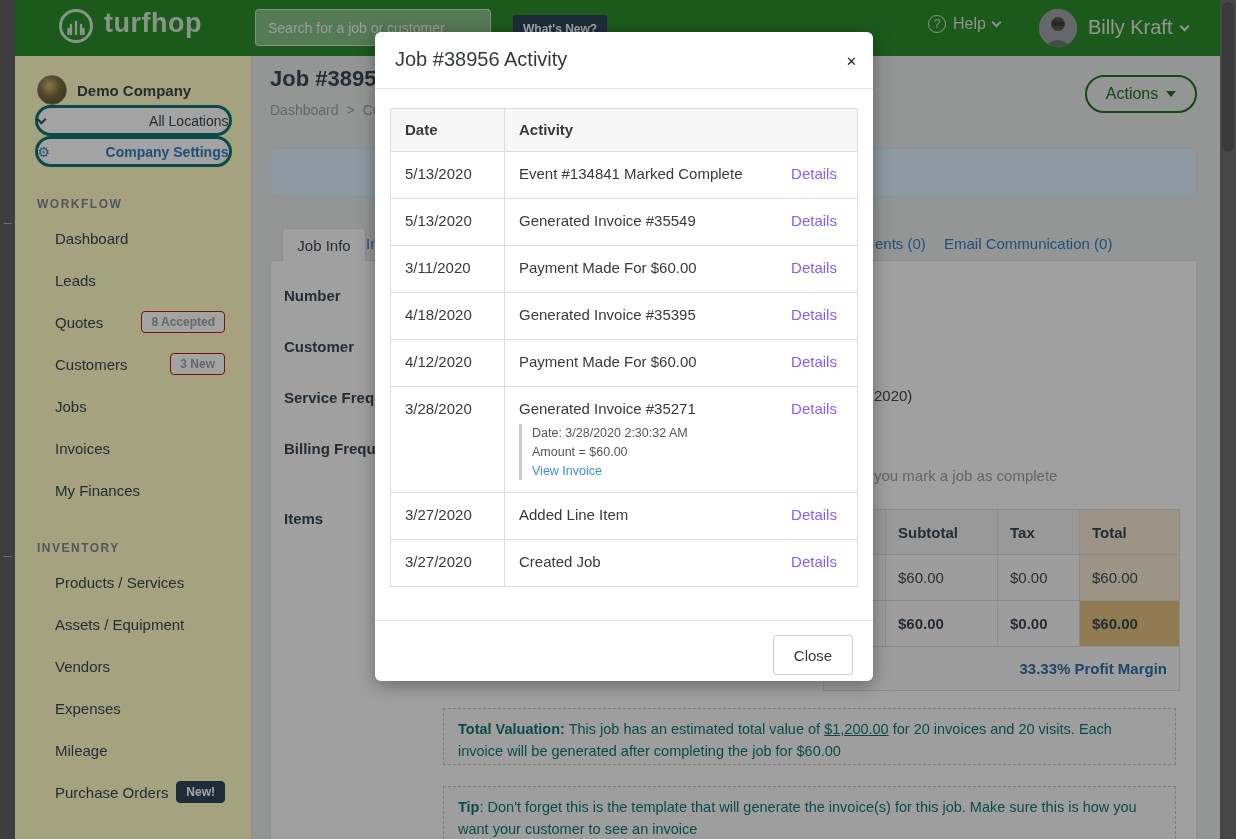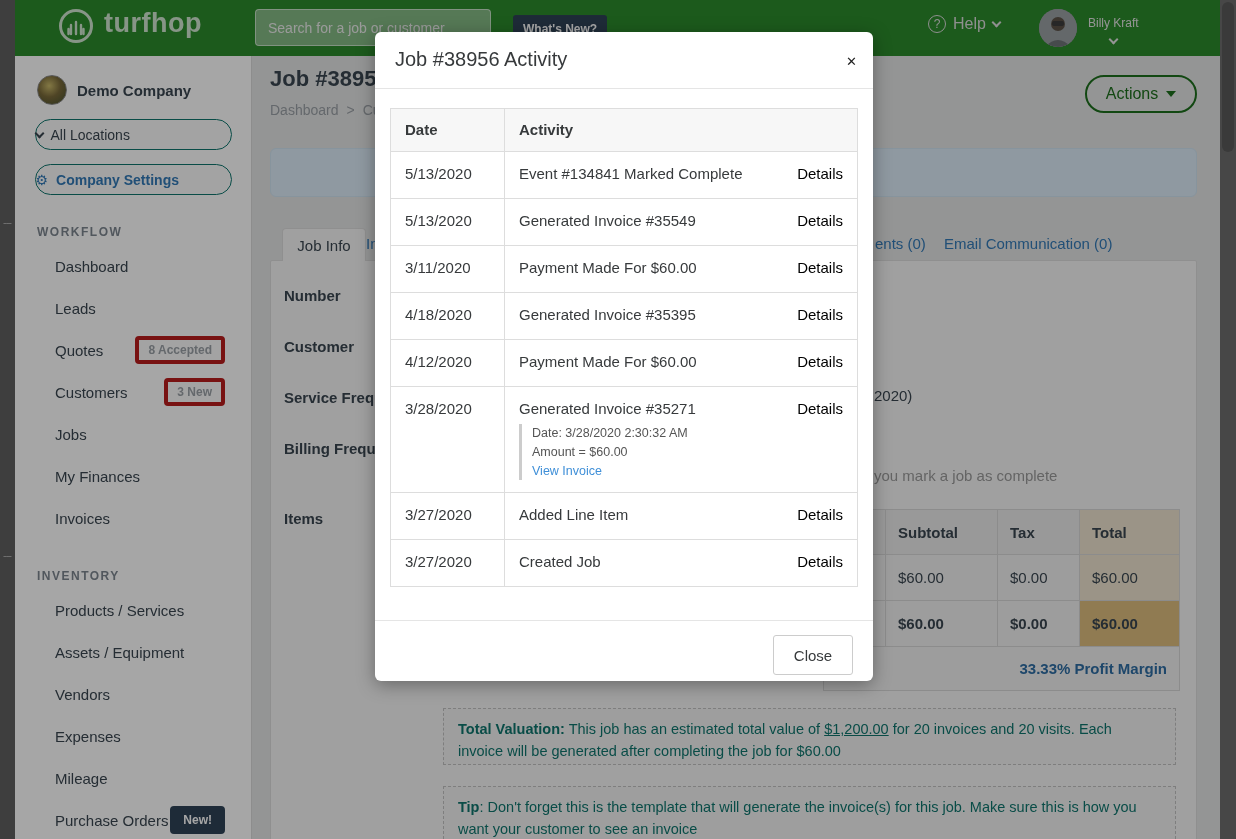--- a/index.html
+++ b/index.html
@@ -13,40 +13,40 @@
   .search-input { position:absolute; left:255px; top:9px; width:236px; height:37px; border-radius:4px;
     border:1px solid rgba(255,255,255,0.55); background:rgba(255,255,255,0.42); padding:0 12px;
     font-size:14px; color:#f2f2f2; outline:none; font-family:inherit; }
   .search-input::placeholder { color:#ededed; }
   .whatsnew-btn { position:absolute; left:513px; top:15px; height:27px; padding:0 10px; background:#2e4257;
     color:#fff; font-size:12px; font-weight:bold; border:none; border-radius:3px; display:flex; align-items:center; }
   .help-wrap { position:absolute; left:928px; top:15px; display:flex; align-items:center; gap:7px; color:#dcdcdc; font-size:16px; }
   .q-icon { width:18px; height:18px; border:1.5px solid #dcdcdc; border-radius:50%; font-size:12px; display:flex; align-items:center; justify-content:center; }
   .chev { width:7px; height:7px; border-right:2px solid; border-bottom:2px solid; transform:rotate(45deg); margin-top:-3px; display:inline-block; }
   .avatar { position:absolute; left:1039px; top:9px; width:38px; height:38px; border-radius:50%; overflow:hidden; background:#8d9499; }
-  .user-wrap { position:absolute; left:1088px; top:16px; display:flex; align-items:center; gap:9px; color:#e4e4e4; font-size:12px;flex-direction:column; }
+  .user-wrap { position:absolute; left:1088px; top:16px; display:flex; align-items:center; gap:9px; color:#e4e4e4; font-size:20px; }
 
   
   .left-rail { position:absolute; left:0; top:0; width:15px; height:839px; background:#606060; z-index:10; }
   .rail-dash { position:absolute; left:3px; width:18px; color:#b5b5b5; font-size:11px; letter-spacing:-1px; z-index:11; }
   .scrollbar { position:absolute; right:0; top:0; width:16px; height:839px; background:#6e6e6e; z-index:10; }
   .scroll-thumb { position:absolute; right:2px; top:2px; width:12px; height:150px; background:#5a5a5a; border-radius:6px; }
 
   
-  .sidebar { position:absolute; left:15px; top:56px; width:237px; height:783px; background:#ffffff; border-right:1px solid #d9d9d9; z-index:4; }
+  .sidebar { position:absolute; left:15px; top:56px; width:237px; height:783px; background:#fef9c3; border-right:1px solid #d9d9d9; z-index:4; }
   .company-row { display:flex; align-items:center; gap:10px; margin:19px 0 0 22px; }
   .company-logo { width:30px; height:30px; border-radius:50%; background:radial-gradient(circle at 40% 35%, #c9b96a 0%, #7a6a3a 45%, #44502f 100%); border:1px solid #8a8a8a; }
   .company-name { font-size:15px; font-weight:bold; color:#3a4650; }
-  .side-pill { display:flex; align-items:center; justify-content:flex-start; gap:8px; width:197px; height:31px; margin:14px auto 0 auto;
-    background:#fbfbfb; border:1px solid #0f766e; border-radius:16px; font-size:14px; color:#3a4650; cursor:pointer; }
+  .side-pill { display:flex; align-items:center; justify-content:space-between; gap:8px; width:197px; height:31px; margin:0 auto 0 auto;
+    background:#fbfbfb; border:3px solid #0f766e; border-radius:16px; font-size:14px; color:#3a4650; cursor:pointer; }
   .side-pill.blue { color:#337ab7; font-weight:bold; }
   .gear { font-size:14px; line-height:1; }
   .section-title { margin:30px 0 6px 22px; font-size:12px; font-weight:bold; letter-spacing:1.5px; color:#7d8690; }
   .nav-item { display:flex; align-items:center; height:42px; padding-left:40px; padding-right:26px; font-size:15px; color:#3a4650; cursor:pointer; }
-  .nav-badge { margin-left:auto; font-size:12px; font-weight:bold; color:#9aa0a6; border:4px solid #b91c1c; border-radius:4px; padding:3px 9px; background:#fbfbfb; }
+  .nav-badge { margin-left:auto; font-size:12px; font-weight:bold; color:#9aa0a6; border:1px solid #b91c1c; border-radius:4px; padding:3px 9px; background:#fbfbfb; }
   .nav-badge.solid { background:#2e4257; color:#fff; border-color:#2e4257; }
 
   
   .main { position:absolute; left:252px; top:56px; width:968px; height:783px; background:#e4e5e5; z-index:3; }
   .page-title { position:absolute; left:18px; top:10px; font-size:22px; font-weight:bold; color:#3a4650; }
   .breadcrumb { position:absolute; left:18px; top:46px; font-size:14px; color:#9aa0a6; display:flex; gap:8px; }
   .breadcrumb .crumb-link { cursor:pointer; }
   .actions-btn { position:absolute; right:23px; top:19px; width:112px; height:38px; border:2px solid #1d6f1d; border-radius:19px;
     background:transparent; color:#1d6f1d; font-size:16px; font-family:inherit; display:flex; align-items:center; justify-content:center; gap:8px; cursor:pointer; }
   .tri-down { width:0; height:0; border-left:5px solid transparent; border-right:5px solid transparent; border-top:6px solid #1d6f1d; }
@@ -85,21 +85,21 @@
     box-shadow:0 4px 18px rgba(0,0,0,0.35); }
   .modal-header { position:relative; height:57px; border-bottom:1px solid #e5e5e5; }
   .modal-title { position:absolute; left:20px; top:16px; font-size:20px; color:#373a3c; }
   .modal-x { position:absolute; right:16px; top:22px; font-size:13px; font-weight:bold; color:#1c1c1c; cursor:pointer; background:none; border:none; font-family:inherit; }
   .act-table { position:absolute; left:15px; top:76px; width:468px; border:1px solid #ddd; font-size:15px; color:#373a3c; }
   .arow { display:flex; align-items:flex-start; border-top:1px solid #ddd; }
   .arow.head { border-top:none; background:#f7f7f7; }
   .adate { width:114px; min-height:46px; padding:13px 0 0 14px; border-right:1px solid #ddd; align-self:stretch; }
   .arow.head .adate, .arow.head .aact { font-weight:bold; min-height:42px; padding-top:12px; }
   .aact { flex:1; min-height:46px; padding:13px 0 0 14px; }
-  .alink { width:72px; padding:13px 14px 0 0; text-align:right; color:#000000; cursor:pointer; }
+  .alink { width:72px; padding:13px 14px 0 0; text-align:center; color:#8b5cf6; cursor:pointer; }
   .detail-block { margin:7px 0 12px 0; padding-left:10px; border-left:3px solid #ccc; font-size:12.5px; color:#555; line-height:1.5; }
   .detail-block .dlink { color:#3f8fd8; cursor:pointer; }
   .modal-footer { position:absolute; left:0; right:0; top:588px; border-top:1px solid #e5e5e5; height:61px; }
   .close-btn { position:absolute; right:20px; top:14px; width:80px; height:40px; background:#fff; border:1px solid #ccc; border-radius:3px;
     font-size:15px; color:#373a3c; font-family:inherit; cursor:pointer; }
 </style>
 </head>
 <body>
 
 <div class="viewport">
@@ -161,24 +161,24 @@
       <span class="nav-badge">8 Accepted</span>
     </div>
     <div class="nav-item">
       <span>Customers</span>
       <span class="nav-badge">3 New</span>
     </div>
     <div class="nav-item">
         <span>Jobs</span>
       </div>
     <div class="nav-item">
+        <span>Invoices</span>
+      </div>
+    <div class="nav-item">
         <span>My Finances</span>
-      </div>
-    <div class="nav-item">
-        <span>Invoices</span>
       </div>
 
     <div class="section-title">INVENTORY</div>
     <div class="nav-item">
         <span>Products / Services</span>
       </div>
     <div class="nav-item">
         <span>Assets / Equipment</span>
       </div>
     <div class="nav-item">

